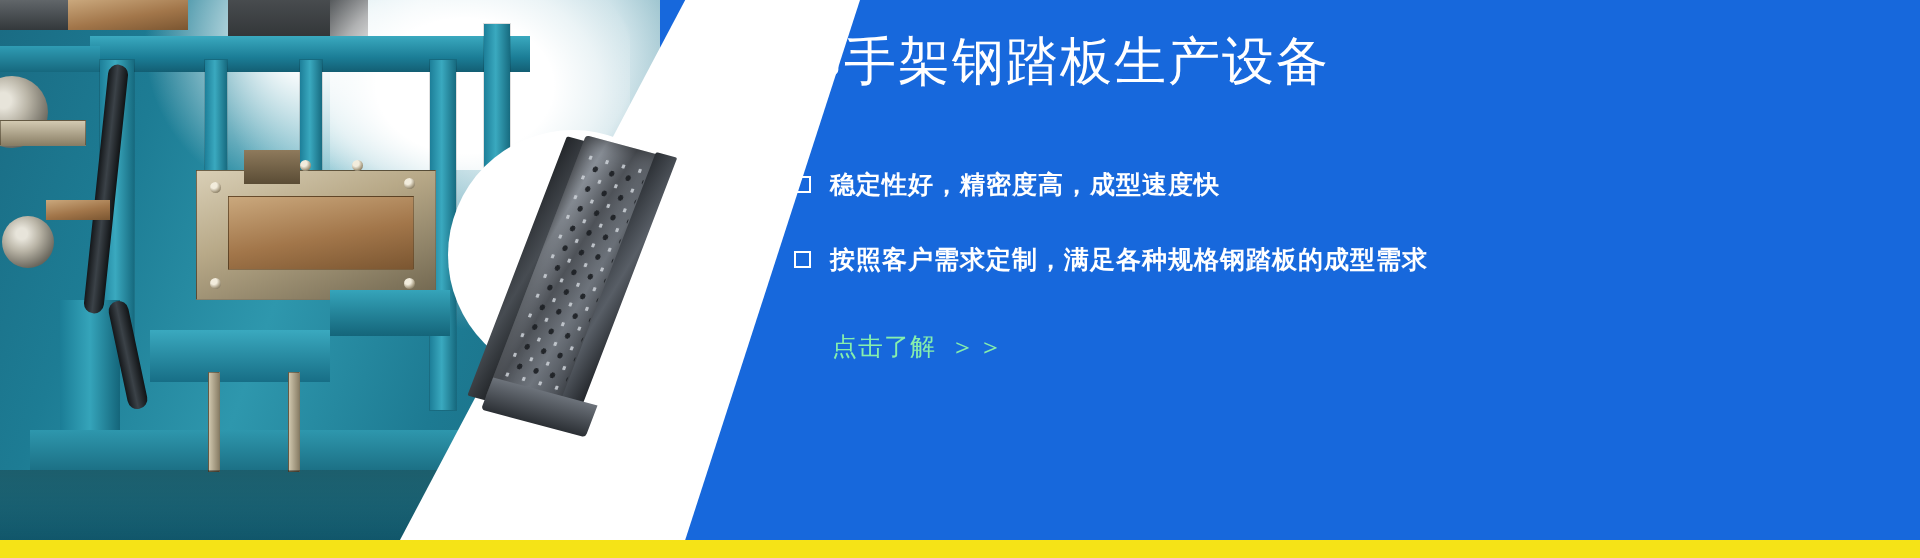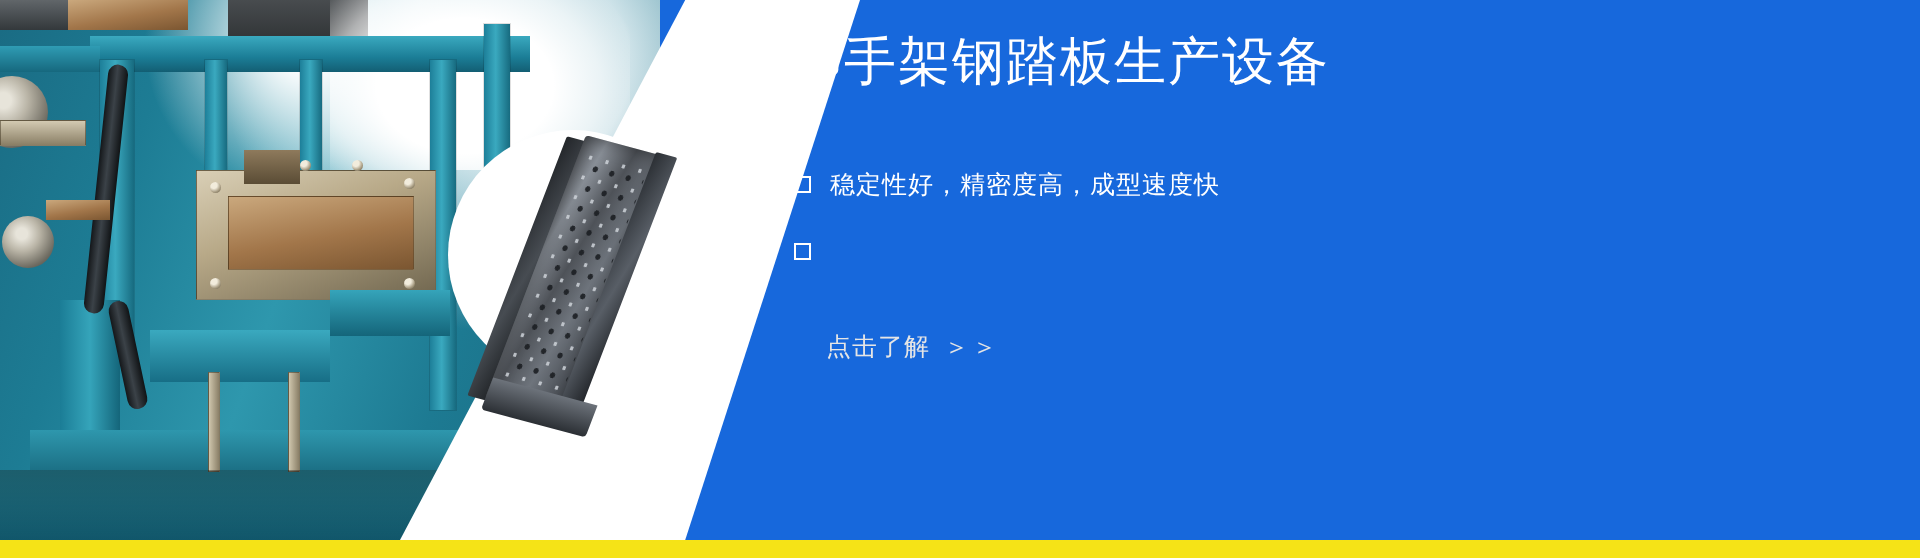--- a/index.html
+++ b/index.html
@@ -157,40 +157,41 @@
   .subtitle {
     position:absolute; left:2px; top:108px;
     font-size:23px; letter-spacing:1.2px;
     font-weight:400;
     color:#f2f6fd;
     white-space:nowrap;
   }
   .bullets {
     position:absolute; left:4px; top:168px;
     width:1000px;
+    font-weight:bold;
   }
   .bullet {
     display:flex; align-items:center;
     margin-bottom:42px;
   }
   .bullet-box {
     width:17px; height:17px;
     border:2px solid #ffffff;
     margin-right:19px;
     flex:0 0 auto;
   }
   .bullet-text {
     font-size:25px; letter-spacing:1px;
     color:#ffffff; white-space:nowrap;
   }
   .cta {
-    position:absolute; left:36px; top:330px;
+    position:absolute; left:42px; top:330px;
     display:flex; align-items:center;
     font-size:25px; letter-spacing:1px;
-    color:#e5e5e5;
+    color:#86efac;
     cursor:pointer;
   }
   .cta-arrows {
     margin-left:14px;
     font-size:25px;
     letter-spacing:3px;
   }
 
   
   .bottom-bar {
@@ -275,20 +276,21 @@
 
     <div class="bullets">
 
       <div class="bullet">
         <span class="bullet-box"></span>
         <span class="bullet-text">稳定性好，精密度高，成型速度快</span>
       </div>
 
       <div class="bullet">
         <span class="bullet-box"></span>
+        <span class="bullet-text">按照客户需求定制，满足各种规格钢踏板的成型需求</span>
       </div>
 
     </div>
 
     <div class="cta">
       <span>点击了解</span>
       <span class="cta-arrows">＞＞</span>
     </div>
 
   </div>

